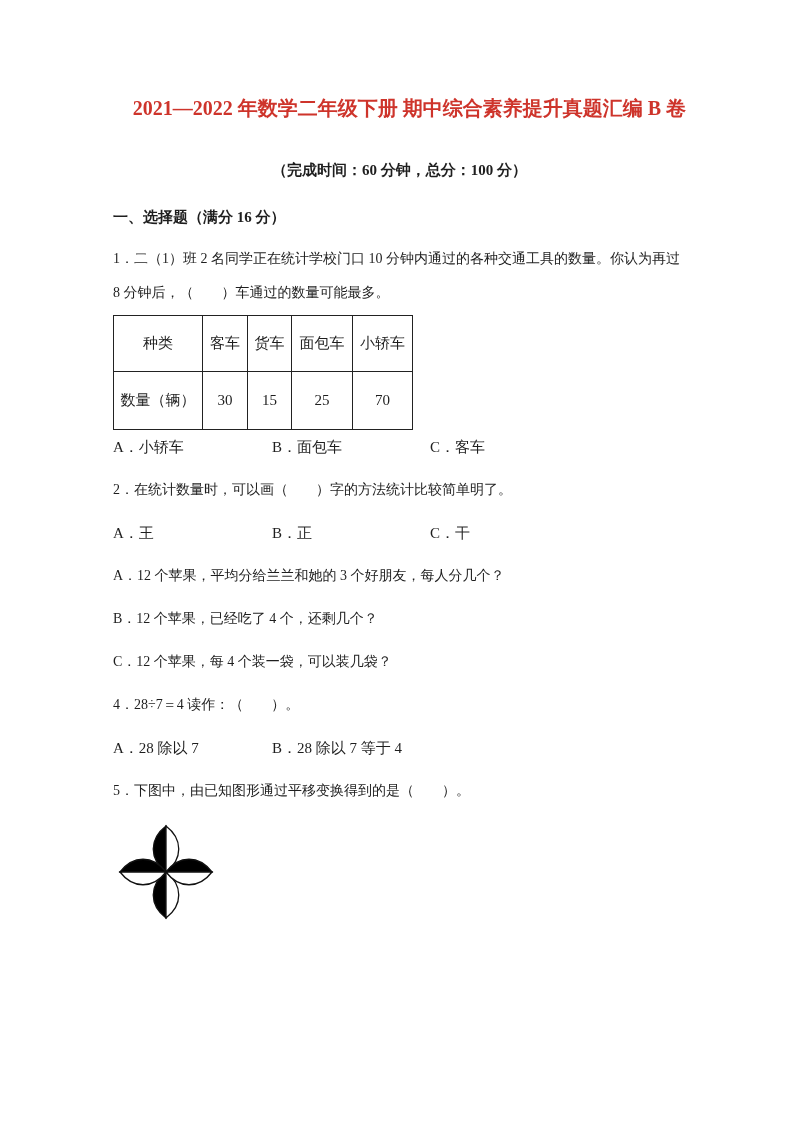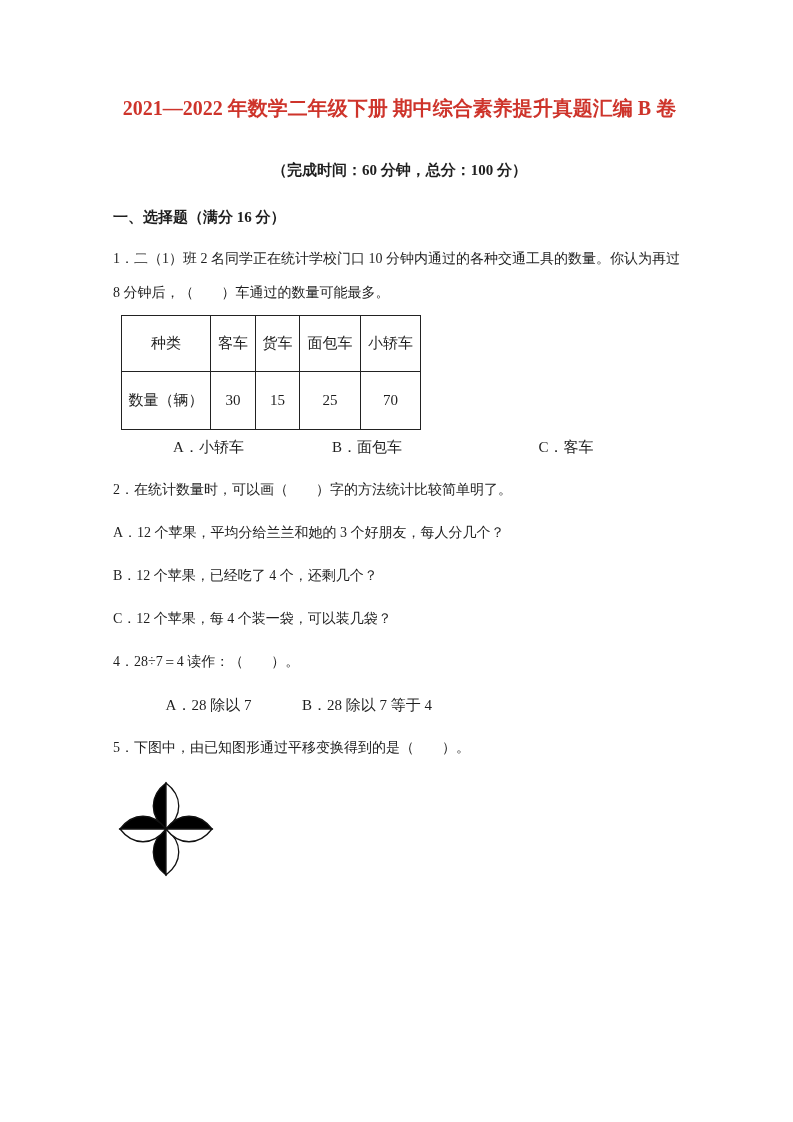--- a/index.html
+++ b/index.html
@@ -8,37 +8,37 @@
     width:793px; height:1122px;
     background:#ffffff;
     font-family:"Liberation Serif","DejaVu Serif",serif;
     color:#1e1e1e;
     overflow:hidden;
   }
   .content { position:absolute; left:113px; top:92px; width:573px; }
   .bindable { white-space:pre-wrap; }
   .doc-title {
     font-size:20px; line-height:33px; font-weight:bold;
-    text-align:center; color:#ce342b; margin:0 0 33px 0;
+    text-align:right; color:#ce342b; margin:0 0 33px 0;
   }
   .doc-subtitle {
     font-size:15px; line-height:25px; font-weight:bold;
     text-align:center; margin:0 0 22px 0;
   }
   .section-heading {
     font-size:15px; line-height:25px; font-weight:bold; margin:0 0 12px 0;
   }
   .q-text { font-size:14px; line-height:34px; margin:0 0 9px 0; }
   .q1-text { margin-bottom:5px; }
-  .opt-row { display:flex; font-size:15px; line-height:34px; margin:0 0 9px 16px;text-align:center; }
+  .opt-row { display:flex; font-size:15px; line-height:34px; margin:0 0 9px 0; }
   .opt-a { width:159px; }
   .opt-b { width:158px; }
   .opt-c { flex:1; }
   table.stat-table {
-    border-collapse:collapse; margin:0 0 0 8px; table-layout:fixed;
+    border-collapse:collapse; margin:0 0 0 0; table-layout:fixed;
   }
   table.stat-table td {
     border:1px solid #222222; text-align:center; vertical-align:middle;
     font-size:15px; padding:0;
   }
   tr.row-header td { height:55px; }
   tr.row-data td { height:57px; }
   td.col-type  { width:88px; }
   td.col-bus   { width:44px; }
   td.col-truck { width:43px; }
@@ -80,20 +80,25 @@
     </table>
 
     <div class="opt-row">
       <span class="opt-a bindable">A．小轿车</span>
       <span class="opt-b bindable">B．面包车</span>
       <span class="opt-c bindable">C．客车</span>
     </div>
 
     <p class="q-text bindable">2．在统计数量时，可以画（        ）字的方法统计比较简单明了。</p>
 
+    <div class="opt-row">
+      <span class="opt-a bindable">A．王</span>
+      <span class="opt-b bindable">B．正</span>
+      <span class="opt-c bindable">C．干</span>
+    </div>
 
     <p class="q-text bindable">A．12 个苹果，平均分给兰兰和她的 3 个好朋友，每人分几个？</p>
     <p class="q-text bindable">B．12 个苹果，已经吃了 4 个，还剩几个？</p>
     <p class="q-text bindable">C．12 个苹果，每 4 个装一袋，可以装几袋？</p>
 
     <p class="q-text bindable">4．28÷7＝4 读作：（        ）。</p>
 
     <div class="opt-row">
       <span class="opt-a bindable">A．28 除以 7</span>
       <span class="opt-b bindable">B．28 除以 7 等于 4</span>

